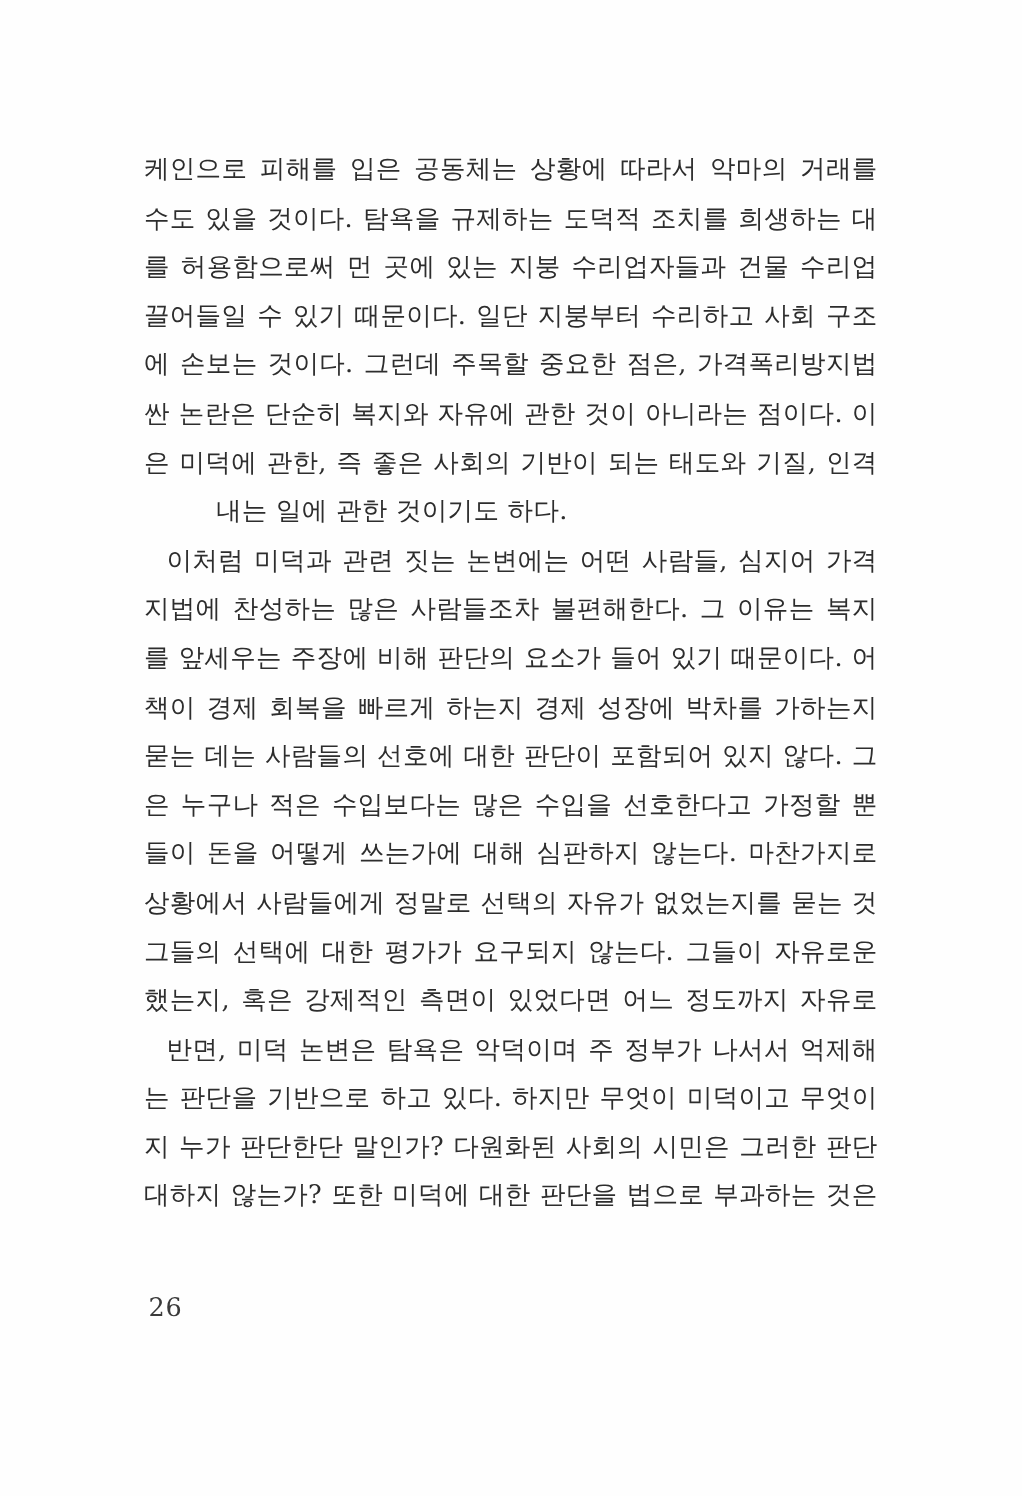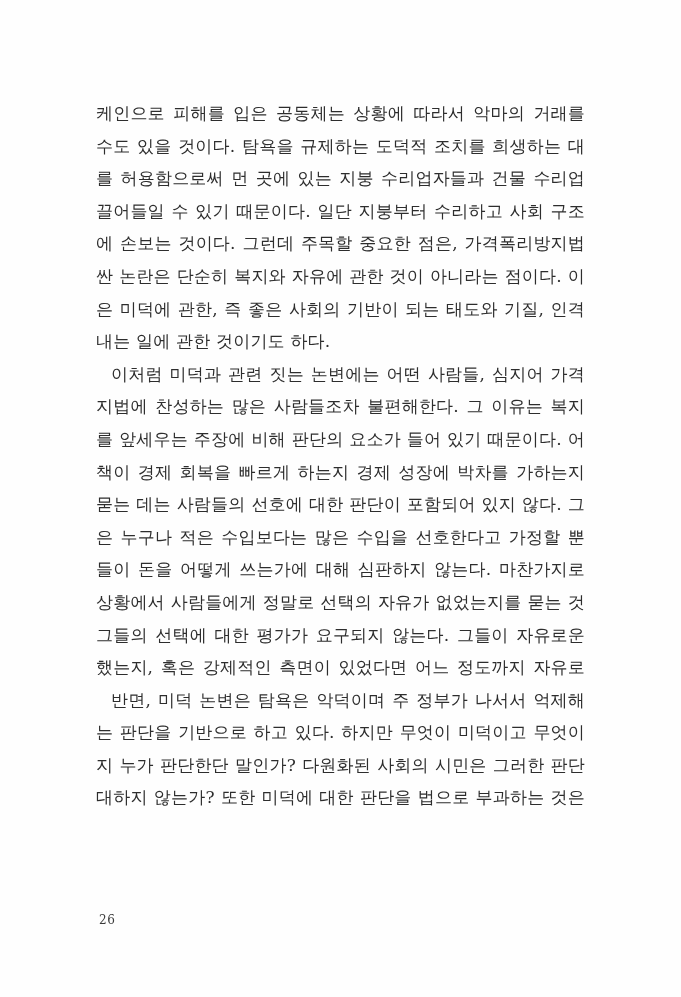--- a/index.html
+++ b/index.html
@@ -35,29 +35,30 @@
   .line {
     height: 32.6px;
     overflow: hidden;
     text-align: justify;
     text-align-last: justify;
     word-break: break-all;
     white-space: normal;
   }
   .line.para-end {
     text-align-last: left;
+    margin-left: 48px;
   }
   .line.indent {
     text-indent: 15px;
   }
   .page-number {
     position: absolute;
     left: 99px;
-    top: 908px;
-    font-size: 12px;
+    top: 860px;
+    font-size: 17px;
     line-height: 24px;
     color: #3a3a3a;
     letter-spacing: 0.5px;
   }
 </style>
 </head>
 <body>
 
 <div class="page">
   <div class="text-block" id="text-block">

